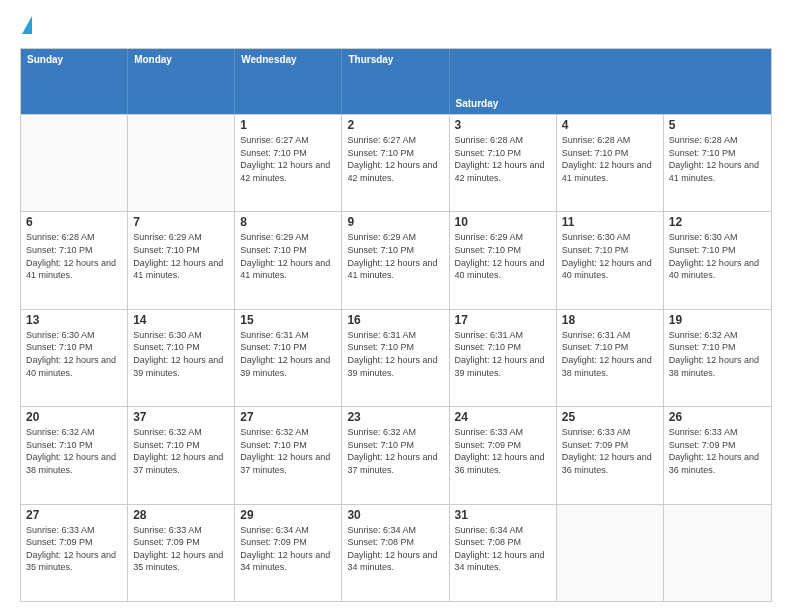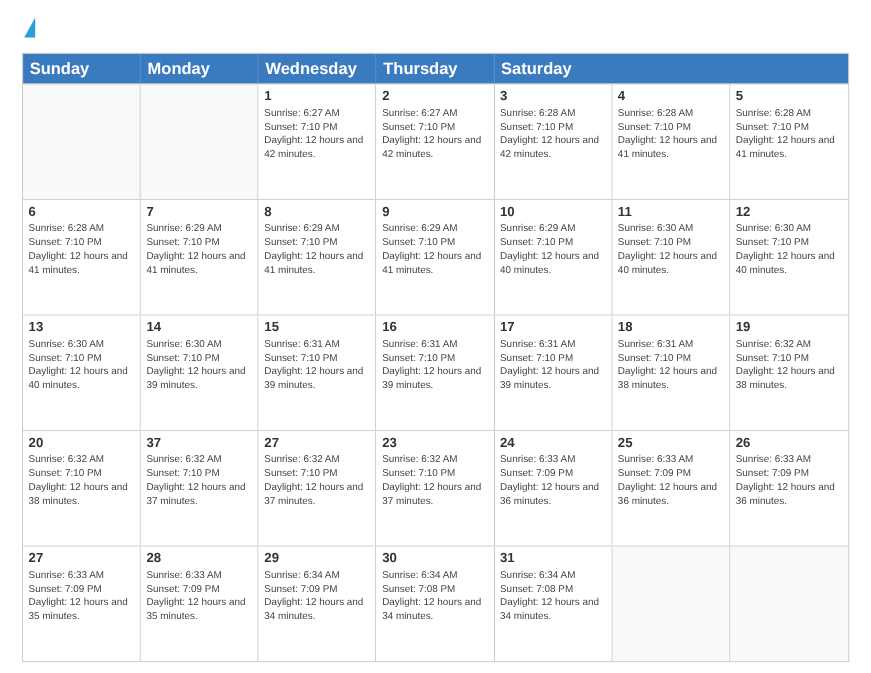--- a/index.html
+++ b/index.html
@@ -71,26 +71,26 @@
       border: 1px solid #ccc;
     }
     .cal-header {
       display: grid;
       grid-template-columns: repeat(7, 1fr);
       background: #3a7abf;
     }
     .cal-header-cell {
       color: #fff;
       font-weight: bold;
-      font-size: 15px;
+      font-size: 10px;
       padding: 5px 6px;
       text-align: left;
       border-right: 1px solid #5590cc;
     }
-    .cal-header-cell:last-child { border-right: none; }
+    .cal-header-cell:last-child { border-right: none; margin-top: 44px; }
     .cal-body {
       flex: 1;
       display: flex;
       flex-direction: column;
     }
     .cal-row {
       display: grid;
       grid-template-columns: repeat(7, 1fr);
       flex: 1;
       border-top: 1px solid #ccc;

